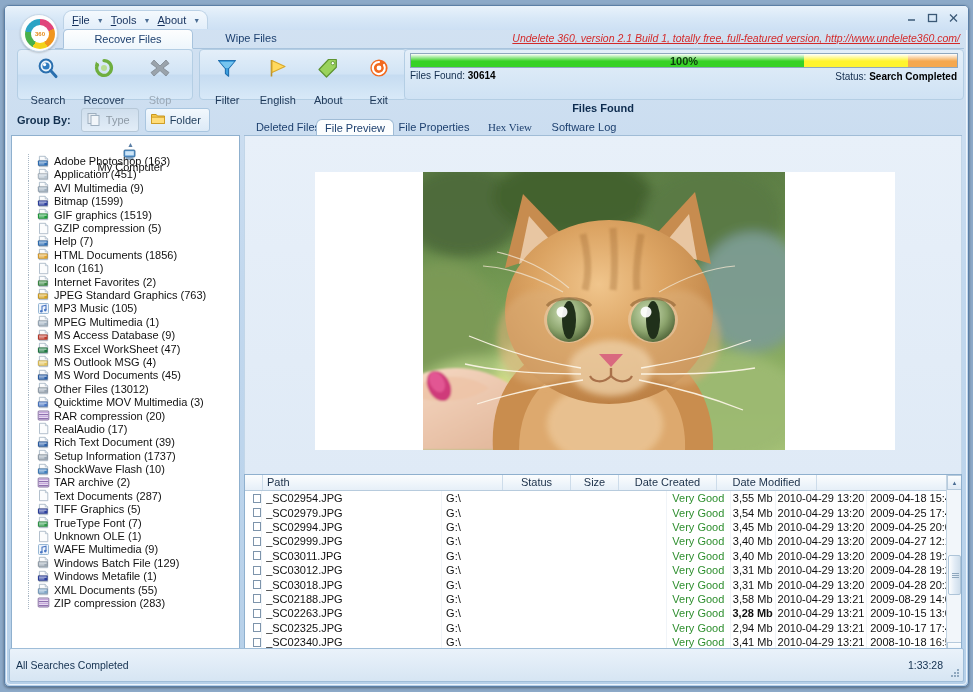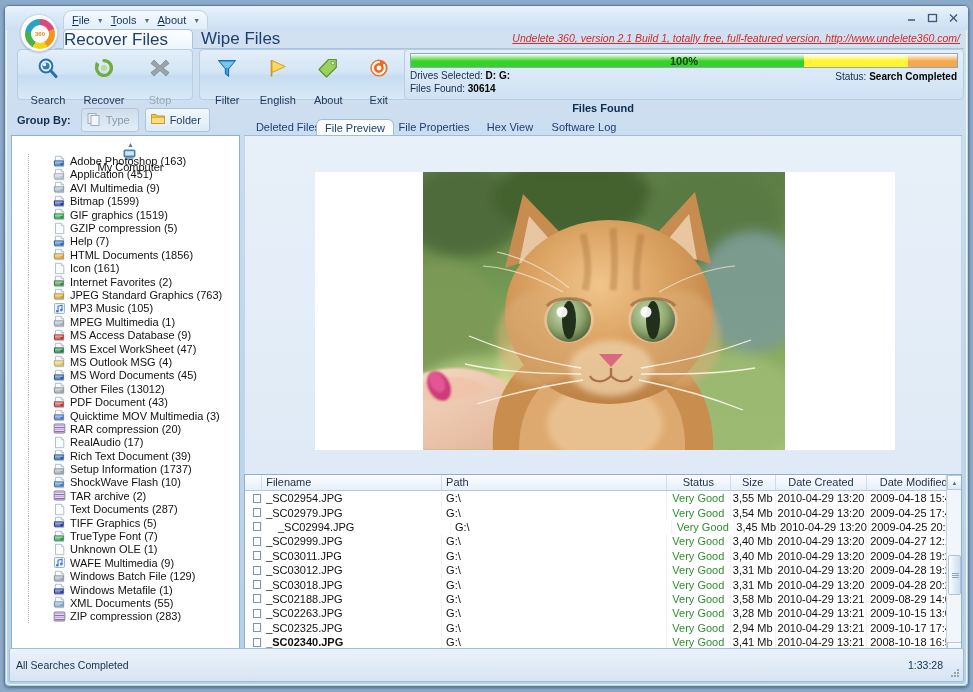--- a/index.html
+++ b/index.html
@@ -75,21 +75,21 @@
     width: 13px; height: 17px; display:flex; align-items:center; justify-content:center;
     color: #4a6c93; font-size: 7px;
   }
   
   #maintabs {
     position: absolute; left: 50px; top: 23px; right: 4px; height: 20px;
     border-bottom: 1px solid #a8c3dd;
   }
   .mtab {
     position: absolute; top: 0; height: 20px; line-height: 19px;
-    font-size: 17px; color: #1c3f6e; cursor: default;
+    text-align: center; font-size: 11px; color: #1c3f6e; cursor: default;
   }
   .mtab.active {
     background: linear-gradient(to bottom,#fdfefe,#eef6fc);
     border: 1px solid #a8c3dd; border-bottom: 1px solid #eef6fc;
     border-radius: 5px 5px 0 0;
   }
   
   #toolbar {
     position: absolute; left: 4px; top: 43px; right: 4px; height: 51px;
   }
@@ -159,21 +159,21 @@
     background:#fff; border:1px solid #8fb0ce;
     overflow: hidden;
   }
   #treelist { padding: 5px 0 0 0; }
   .tnode {
     display:flex; align-items:center; height:13.4px; font-size:11px; color:#111; cursor:default;
     white-space:nowrap;
   }
   .tnode .expander { width:12px; text-align:center; font-size:7px; color:#5b7fa6; }
   .tnode .ticon { width:15px; height:13px; margin-right:3px; display:flex; align-items:center; justify-content:center; }
-  .tnode.child { padding-left: 40px; position: relative; }
+  .tnode.child { padding-left: 24px; position: relative; }
   .tnode.child::before {
     content:""; position:absolute; left: 16px; top:0; bottom:0; width:1px;
     background: repeating-linear-gradient(to bottom,#a9b7c4 0 1px,transparent 1px 2px);
   }
   .tnode.root { padding-left: 10px; font-size: 11px; flex-direction: column; }
   .fi { width:13px; height:13px; display:block; }
   
   #rightpanel { position:absolute; left: 239px; top: 96px; right: 6px; bottom: 28px; }
   #files-found-title {
     position:absolute; left:0; right:0; top:0; height:15px; text-align:center;
@@ -402,24 +402,20 @@
       </div>
     </div>
 
     <div id="statuspanel">
       <div id="progress-outer">
         <div class="pseg" id="pseg0" style="left: 0%; width: 72%; background: linear-gradient(rgba(255, 255, 255, 0.55), rgb(55, 210, 38) 55%, rgb(55, 210, 38));"></div>
         <div class="pseg" id="pseg1" style="left: 72%; width: 19%; background: linear-gradient(rgba(255, 255, 255, 0.55), rgb(255, 244, 46) 55%, rgb(255, 244, 46));"></div>
         <div class="pseg" id="pseg2" style="left: 91%; width: 9%; background: linear-gradient(rgba(255, 255, 255, 0.55), rgb(245, 168, 78) 55%, rgb(245, 168, 78));"></div>
         <div id="progress-label">100%</div>
       </div>
-      <div id="drives-line">
-        <span>Drives Selected:</span>
-        <b>D: G:</b>
-      </div>
       <div id="files-line">
         <span>Files Found:</span>
         <b>30614</b>
       </div>
       <div id="status-line">
         <span>Status:</span>
         <b>Search Completed</b>
       </div>
     </div>
   </div>
@@ -666,32 +662,20 @@
               <rect x="2" y="8.4" width="5.4" height="1" fill="rgba(255,255,255,.65)"></rect>
             </svg>
           </span>
           <span>Other Files (13012)</span>
         </div>
         <div class="tnode child">
           <span class="ticon">
             <svg width="13" height="13" viewBox="0 0 13 13" class="fi">
               <path d="M2.4 1.3 H8.2 L10.7 3.8 V11.7 H2.4 Z" fill="#fbfcfd" stroke="#9fb0c0" stroke-width="0.8"></path>
               <path d="M8.2 1.3 V3.8 H10.7" fill="#e3eaf1" stroke="#9fb0c0" stroke-width="0.6"></path>
-              <rect x="1" y="5.4" width="9.6" height="5.4" rx="0.8" fill="#c0392b" stroke="rgba(0,0,0,.25)" stroke-width="0.6"></rect>
-              <rect x="2" y="6.6" width="7.6" height="1" fill="rgba(255,255,255,.85)"></rect>
-              <rect x="2" y="8.4" width="5.4" height="1" fill="rgba(255,255,255,.65)"></rect>
-            </svg>
-          </span>
-          <span>PDF Document (43)</span>
-        </div>
-        <div class="tnode child">
-          <span class="ticon">
-            <svg width="13" height="13" viewBox="0 0 13 13" class="fi">
-              <path d="M2.4 1.3 H8.2 L10.7 3.8 V11.7 H2.4 Z" fill="#fbfcfd" stroke="#9fb0c0" stroke-width="0.8"></path>
-              <path d="M8.2 1.3 V3.8 H10.7" fill="#e3eaf1" stroke="#9fb0c0" stroke-width="0.6"></path>
               <rect x="1" y="5.4" width="9.6" height="5.4" rx="0.8" fill="#4a77c4" stroke="rgba(0,0,0,.25)" stroke-width="0.6"></rect>
               <rect x="2" y="6.6" width="7.6" height="1" fill="rgba(255,255,255,.85)"></rect>
               <rect x="2" y="8.4" width="5.4" height="1" fill="rgba(255,255,255,.65)"></rect>
             </svg>
           </span>
           <span>Quicktime MOV Multimedia (3)</span>
         </div>
         <div class="tnode child">
           <span class="ticon">
             <svg width="13" height="13" viewBox="0 0 13 13" class="fi">
@@ -870,21 +854,21 @@
     <div id="subtabs">
       <div class="stab" style="left:4px; width:80px;">
         <span>Deleted Files</span>
       </div>
       <div class="stab active" style="left:72px; width:78px;">
         <span>File Preview</span>
       </div>
       <div class="stab" style="left:148px; width:84px;text-align:center;">
         <span>File Properties</span>
       </div>
-      <div class="stab" style="left:234px; width:64px;">
+      <div class="stab" style="left:234px; width:64px;font-family:Liberation Serif, serif;">
         <span>Hex View</span>
       </div>
       <div class="stab" style="left:300px; width:80px;">
         <span>Software Log</span>
       </div>
     </div>
     <div id="subtab-underline"></div>
 
     <div id="previewarea">
       <div id="photo-frame">
@@ -1010,21 +994,20 @@
               <path d="M236 120 C 264 104, 288 96, 312 94"></path>
             </g>
           </svg>
         </div>
       </div>
     </div>
 
     <div id="tablewrap">
       <div id="thead">
         <div class="th" style="width:18px;"></div>
-        <div class="th" style="width:192px;">Filename</div>
         <div class="th" style="width:240px;">Path</div>
         <div class="th" style="width:68px; justify-content:center; padding-left:0;">Status</div>
         <div class="th" style="width:48px; justify-content:center; padding-left:0;">Size</div>
         <div class="th" style="width:98px; justify-content:center; padding-left:0;">Date Created</div>
         <div class="th" style="width:100px; justify-content:center; padding-left:0;">Date Modified</div>
       </div>
       <div id="tbody">
           <div class="tr">
             <div class="td" style="width: 18px;">
               <span class="cbx"></span>
@@ -1044,21 +1027,21 @@
             <div class="td " style="width: 240px;">G:\</div>
             <div class="td center status-good" style="width: 68px;">Very Good</div>
             <div class="td center" style="width: 48px;">3,54 Mb</div>
             <div class="td center" style="width: 98px;">2010-04-29 13:20</div>
             <div class="td center" style="width: 100px;">2009-04-25 17:47</div>
           </div>
           <div class="tr">
             <div class="td" style="width: 18px;">
               <span class="cbx"></span>
             </div>
-            <div class="td " style="width: 192px; margin-left: 12px;">_SC02994.JPG</div>
+            <div class="td " style="width: 192px;">_SC02994.JPG</div>
             <div class="td " style="width: 240px;">G:\</div>
             <div class="td center status-good" style="width: 68px;">Very Good</div>
             <div class="td center" style="width: 48px;">3,45 Mb</div>
             <div class="td center" style="width: 98px;">2010-04-29 13:20</div>
             <div class="td center" style="width: 100px;">2009-04-25 20:04</div>
           </div>
           <div class="tr">
             <div class="td" style="width: 18px;">
               <span class="cbx"></span>
             </div>
@@ -1113,40 +1096,40 @@
             <div class="td center" style="width: 98px;">2010-04-29 13:21</div>
             <div class="td center" style="width: 100px;">2009-08-29 14:01</div>
           </div>
           <div class="tr">
             <div class="td" style="width: 18px;">
               <span class="cbx"></span>
             </div>
             <div class="td " style="width: 192px;">_SC02263.JPG</div>
             <div class="td " style="width: 240px;">G:\</div>
             <div class="td center status-good" style="width: 68px;">Very Good</div>
-            <div class="td center" style="width: 48px;">3,28 Mb</div>
+            <div class="td center" style="width: 48px; font-weight: bold;">3,28 Mb</div>
             <div class="td center" style="width: 98px;">2010-04-29 13:21</div>
             <div class="td center" style="width: 100px;">2009-10-15 13:00</div>
           </div>
           <div class="tr">
             <div class="td" style="width: 18px;">
               <span class="cbx"></span>
             </div>
             <div class="td " style="width: 192px;">_SC02325.JPG</div>
             <div class="td " style="width: 240px;">G:\</div>
             <div class="td center status-good" style="width: 68px;">Very Good</div>
             <div class="td center" style="width: 48px;">2,94 Mb</div>
             <div class="td center" style="width: 98px;">2010-04-29 13:21</div>
             <div class="td center" style="width: 100px;">2009-10-17 17:48</div>
           </div>
           <div class="tr">
             <div class="td" style="width: 18px;">
               <span class="cbx"></span>
             </div>
-            <div class="td " style="width: 192px; font-weight: bold;">_SC02340.JPG</div>
+            <div class="td " style="width: 192px;">_SC02340.JPG</div>
             <div class="td " style="width: 240px;">G:\</div>
             <div class="td center status-good" style="width: 68px;">Very Good</div>
             <div class="td center" style="width: 48px;">3,41 Mb</div>
             <div class="td center" style="width: 98px;">2010-04-29 13:21</div>
             <div class="td center" style="width: 100px;">2008-10-18 16:57</div>
           </div>
           <div class="tr">
             <div class="td" style="width: 18px;">
               <span class="cbx"></span>
             </div>

